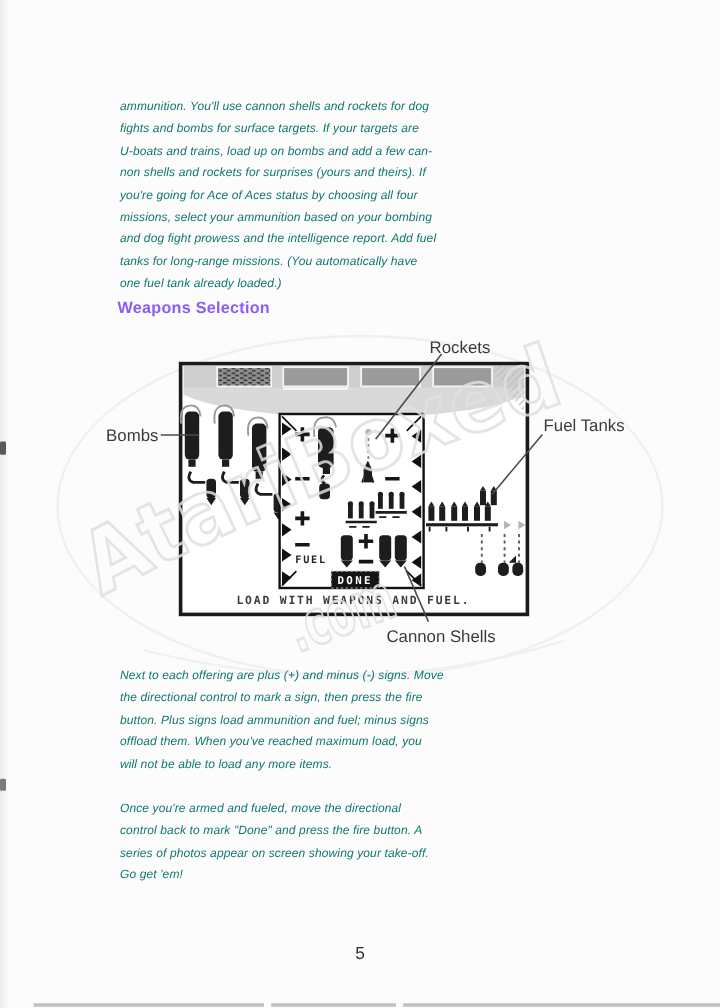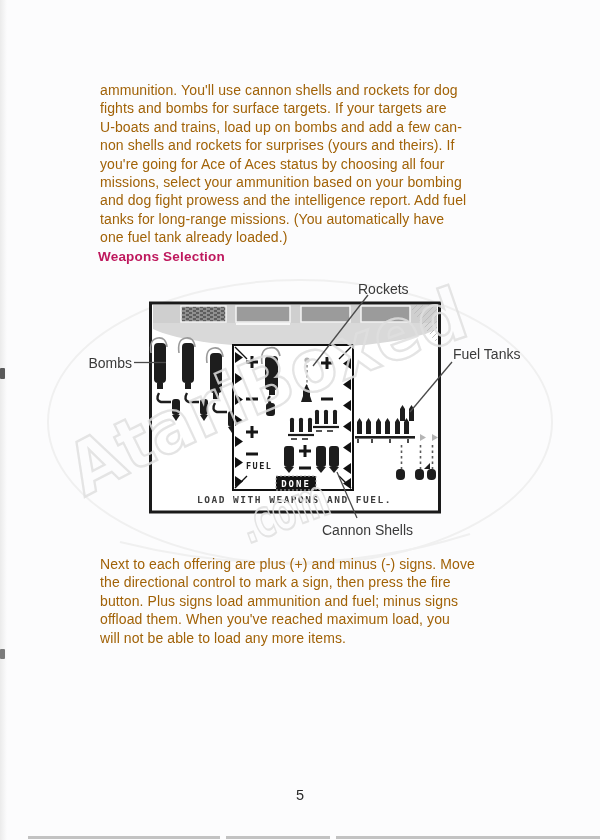--- a/index.html
+++ b/index.html
@@ -10,27 +10,27 @@
   .edge-left{position:absolute;left:0;top:0;width:7px;height:840px;
     background:linear-gradient(90deg,#ebebeb,#fcfcfd);}
   .bind-mark{position:absolute;left:0;width:5px;background:#5a5a5a;border-radius:1px;}
   .bind-mark.m1{top:368px;height:11px;}
   .bind-mark.m2{top:649px;height:10px;background:#7b7b7b;}
   .edge-bottom{position:absolute;top:836px;height:3px;background:#c2c2c2;}
   .eb1{left:28px;width:192px;} .eb2{left:226px;width:104px;} .eb3{left:336px;width:264px;}
 
   .para{
     position:absolute;left:100px;width:402px;
-    font-size:14px;line-height:18.4px;color:#a16207;
-    letter-spacing:.1px;white-space:pre-line;
+    font-size:10px;line-height:18.4px;color:#0f766e;
+    letter-spacing:.1px;white-space:pre-line;font-style:italic;
   }
   .p1{top:81px;} .p2{top:555px;} .p3{top:666px;}
   .section-heading{
     position:absolute;left:98px;top:249px;
-    font-size:13.5px;font-weight:bold;color:#be185d;letter-spacing:.2px;
+    font-size:13.5px;font-weight:bold;color:#8b5cf6;letter-spacing:.2px;
   }
   .page-number{
     position:absolute;left:0;top:787px;width:600px;text-align:center;
     font-size:14.5px;color:#2a2a2a;
   }
   svg.figure{position:absolute;left:0;top:272px;}
   svg text{font-family:"Liberation Sans",sans-serif;}
   .pixtext{font-family:"DejaVu Sans Mono",monospace;font-weight:bold;}
   .wm{font-family:"DejaVu Sans",sans-serif;font-weight:bold;}
 </style>
@@ -277,16 +277,20 @@
       <text x="453" y="87">Fuel Tanks</text>
       <text x="322" y="263">Cannon Shells</text>
     </g>
   </svg>
 
   <div class="para p2">Next to each offering are plus (+) and minus (-) signs. Move
 the directional control to mark a sign, then press the fire
 button. Plus signs load ammunition and fuel; minus signs
 offload them. When you've reached maximum load, you
 will not be able to load any more items.</div>
+  <div class="para p3">Once you're armed and fueled, move the directional
+control back to mark "Done" and press the fire button. A
+series of photos appear on screen showing your take-off.
+Go get 'em!</div>
 
   <div class="page-number">5</div>
 
 </div>
 
 </body></html>

